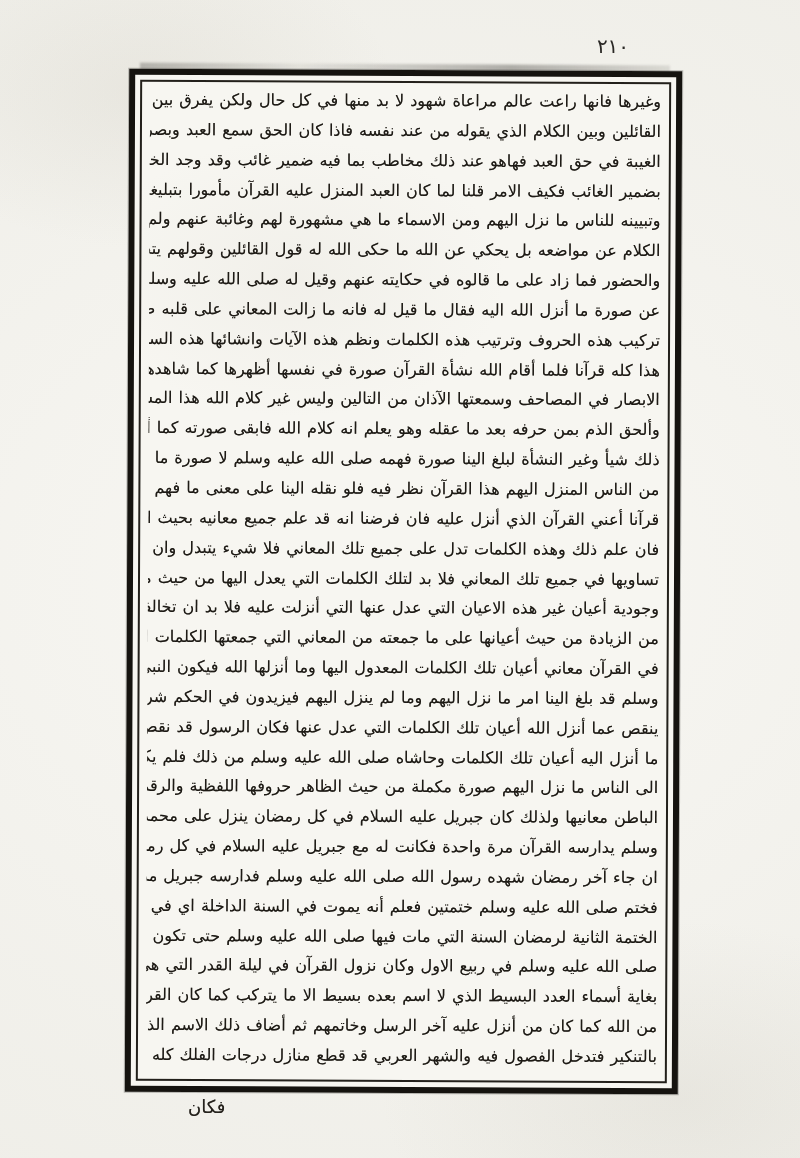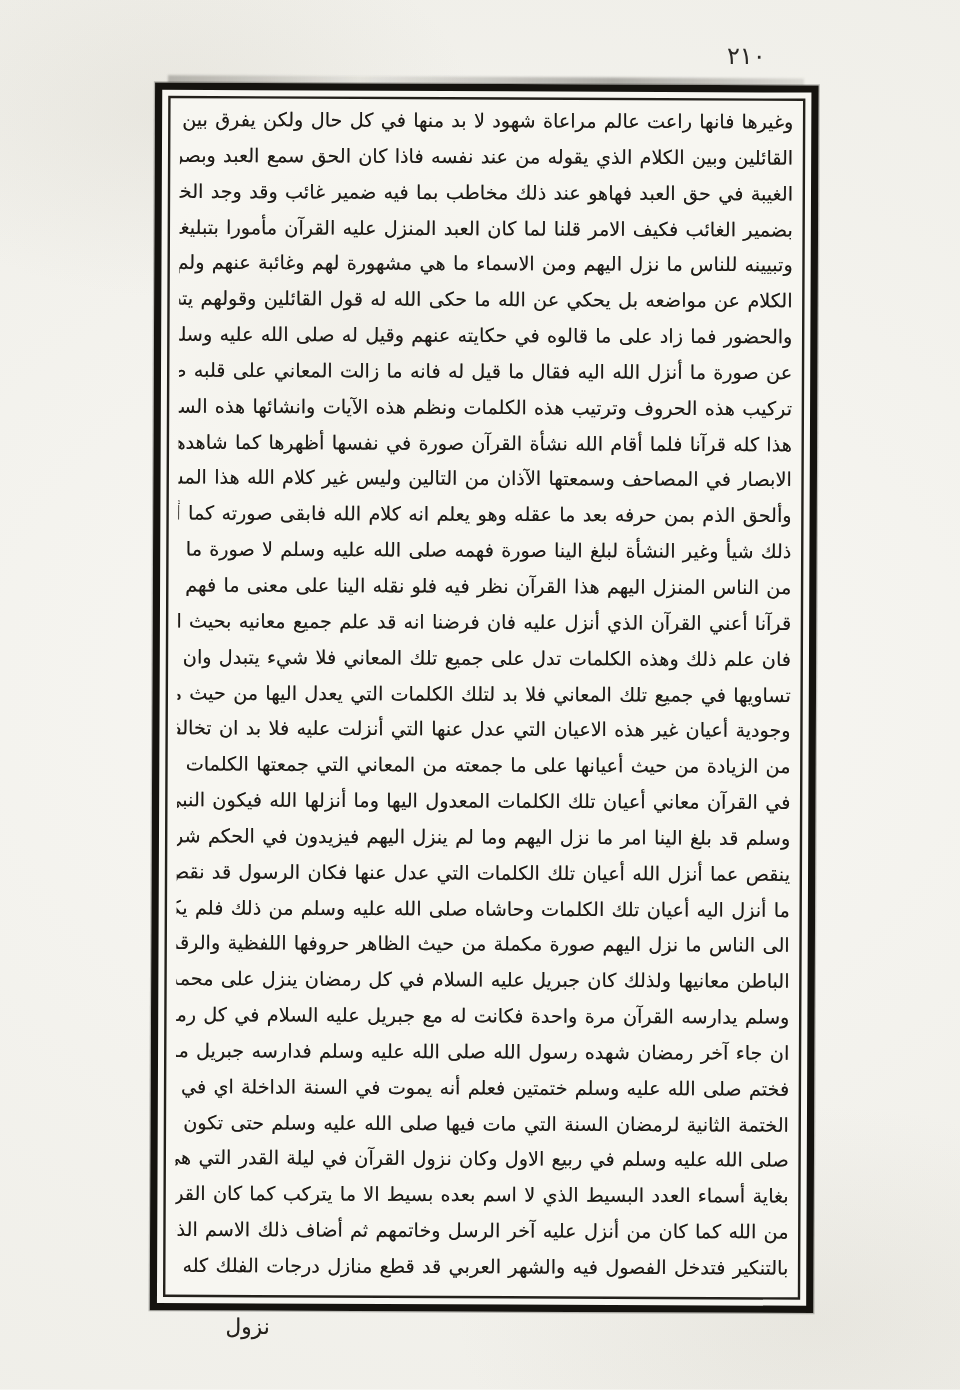--- a/index.html
+++ b/index.html
@@ -7,21 +7,21 @@
     width:800px;height:1158px;position:relative;overflow:hidden;
     background:
       radial-gradient(ellipse 420px 260px at 18% 8%, rgba(190,185,170,.18), transparent 60%),
       radial-gradient(ellipse 500px 300px at 85% 95%, rgba(180,175,160,.15), transparent 60%),
       radial-gradient(ellipse 900px 700px at 50% 50%, #f8f7f3, #efeee8);
     font-family:"DejaVu Sans", sans-serif;
     color:#1c1a17;
   }
   .page-number{
     position:absolute;top:34px;left:588px;width:50px;
-    font-size:20px;letter-spacing:2px;color:#2a2825;text-align:right;
+    font-size:20px;letter-spacing:2px;color:#2a2825;text-align:center;
     font-family:"DejaVu Sans", sans-serif;
   }
   .frame-outer{
     position:absolute;left:127px;top:70px;width:553px;height:1023px;
     border:6px solid #15130f;
     box-sizing:border-box;
     transform:rotate(0.25deg);
     background:
       radial-gradient(ellipse 300px 200px at 30% 20%, rgba(200,195,182,.12), transparent 70%),
       #f7f6f1;
@@ -101,13 +101,13 @@
         <div class="line">فختم صلى الله عليه وسلم ختمتين فعلم أنه يموت في السنة الداخلة اي في سنة ذلك الرمضان فكانت</div>
         <div class="line">الختمة الثانية لرمضان السنة التي مات فيها صلى الله عليه وسلم حتى تكون السنة له بعد موته ختمات</div>
         <div class="line">صلى الله عليه وسلم في ربيع الاول وكان نزول القرآن في ليلة القدر التي هي خير من ألف شهر فالى</div>
         <div class="line">بغاية أسماء العدد البسيط الذي لا اسم بعده بسيط الا ما يتركب كما كان القرآن آخر كتاب أنزل</div>
         <div class="line">من الله كما كان من أنزل عليه آخر الرسل وخاتمهم ثم أضاف ذلك الاسم الذي هو ألف الى شهر</div>
         <div class="line">بالتنكير فتدخل الفصول فيه والشهر العربي قد قطع منازل درجات الفلك كله بسير القمر</div>
       </div>
   </div>
 </div>
 
-<div class="catchword">نزول</div>
+<div class="catchword">فكان</div>
 
 </body></html>

